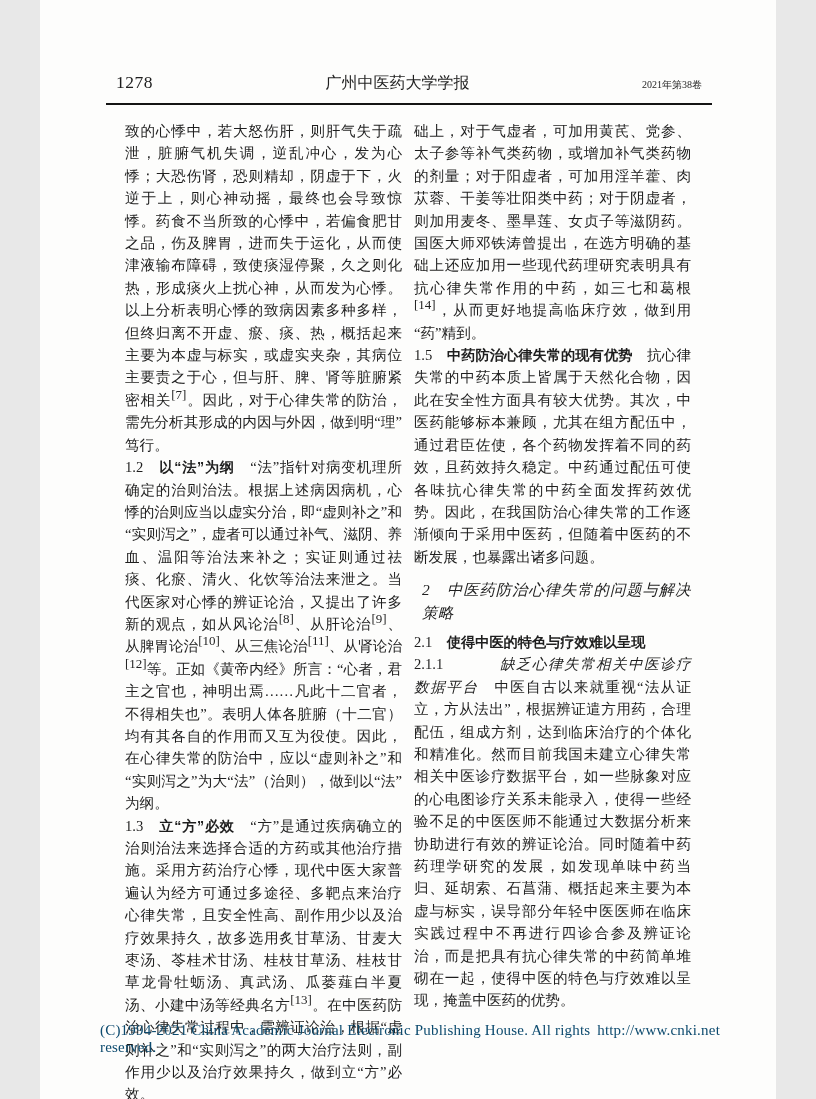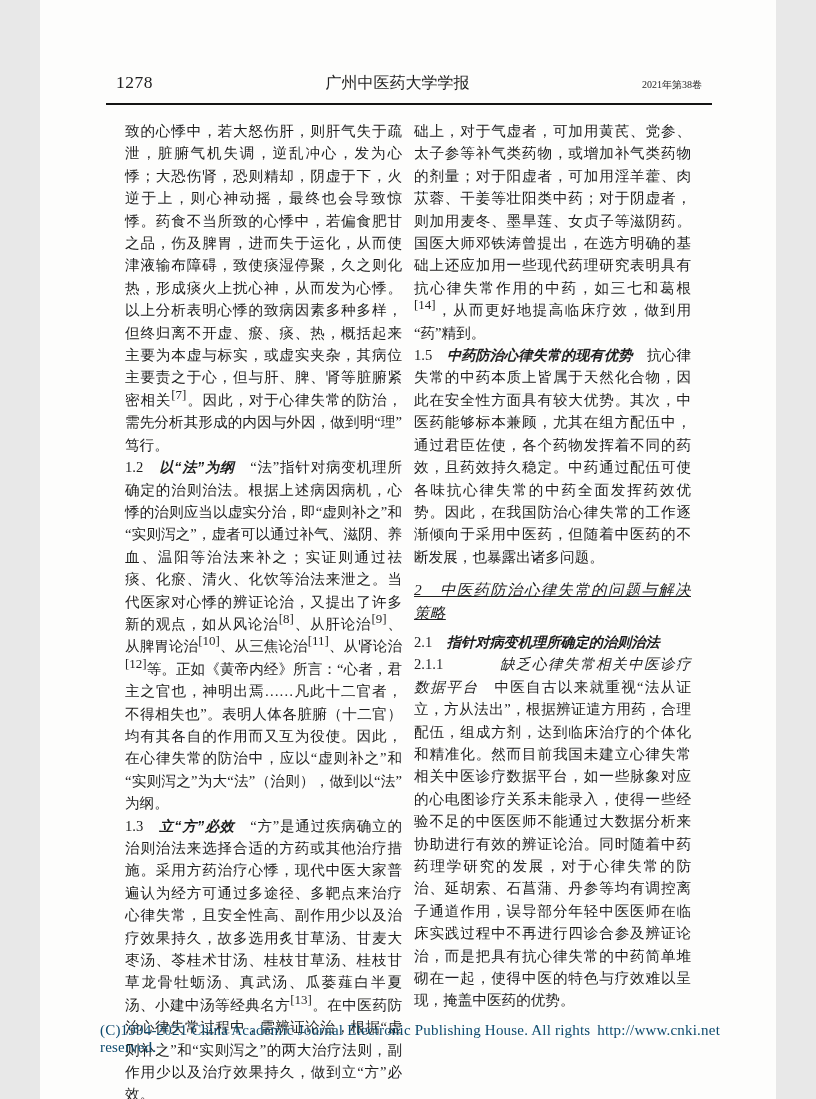--- a/index.html
+++ b/index.html
@@ -29,29 +29,27 @@
     width:310.5px;
     font-size:14.6px;
     line-height:22.4px;
     text-align:justify;
     text-justify:inter-ideograph;
   }
   .blk{margin:0;}
   .blk-sec1{
     font-style:italic;
     font-size:15.4px;
-    margin:11px 0 7px 0;
+    margin:11px 0 7px 8px;
     letter-spacing:.5px;
-    text-decoration:underline;
   }
   .r-h{
     font-family:"Liberation Sans","DejaVu Sans",sans-serif;
     font-weight:bold;
     font-size:14.2px;
-    font-style:italic;
   }
   .r-kai{font-style:italic;letter-spacing:.3px;margin-left:40px;}
   sup.r-sup{
     font-size:13px;
     line-height:0;
     vertical-align:super;
   }
   .footer{
     position:absolute;
     left:60px;right:56px;top:1022px;
@@ -77,22 +75,22 @@
   <div class="columns">
     <div class="col">
         <div class="blk blk-p"><span class="r-n">致的心悸中，若大怒伤肝，则肝气失于疏泄，脏腑气机失调，逆乱冲心，发为心悸；大恐伤肾，恐则精却，阴虚于下，火逆于上，则心神动摇，最终也会导致惊悸。药食不当所致的心悸中，若偏食肥甘之品，伤及脾胃，进而失于运化，从而使津液输布障碍，致使痰湿停聚，久之则化热，形成痰火上扰心神，从而发为心悸。以上分析表明心悸的致病因素多种多样，但终归离不开虚、瘀、痰、热，概括起来主要为本虚与标实，或虚实夹杂，其病位主要责之于心，但与肝、脾、肾等脏腑紧密相关</span><sup class="r-sup">[7]</sup><span class="r-n">。因此，对于心律失常的防治，需先分析其形成的内因与外因，做到明“理”笃行。</span></div>
         <div class="blk blk-p"><span class="r-n">1.2　</span><span class="r-h">以“法”为纲</span><span class="r-n">　“法”指针对病变机理所确定的治则治法。根据上述病因病机，心悸的治则应当以虚实分治，即“虚则补之”和“实则泻之”，虚者可以通过补气、滋阴、养血、温阳等治法来补之；实证则通过祛痰、化瘀、清火、化饮等治法来泄之。当代医家对心悸的辨证论治，又提出了许多新的观点，如从风论治</span><sup class="r-sup">[8]</sup><span class="r-n">、从肝论治</span><sup class="r-sup">[9]</sup><span class="r-n">、从脾胃论治</span><sup class="r-sup">[10]</sup><span class="r-n">、从三焦论治</span><sup class="r-sup">[11]</sup><span class="r-n">、从肾论治</span><sup class="r-sup">[12]</sup><span class="r-n">等。正如《黄帝内经》所言：“心者，君主之官也，神明出焉……凡此十二官者，不得相失也”。表明人体各脏腑（十二官）均有其各自的作用而又互为役使。因此，在心律失常的防治中，应以“虚则补之”和“实则泻之”为大“法”（治则），做到以“法”为纲。</span></div>
         <div class="blk blk-p"><span class="r-n">1.3　</span><span class="r-h">立“方”必效</span><span class="r-n">　“方”是通过疾病确立的治则治法来选择合适的方药或其他治疗措施。采用方药治疗心悸，现代中医大家普遍认为经方可通过多途径、多靶点来治疗心律失常，且安全性高、副作用少以及治疗效果持久，故多选用炙甘草汤、甘麦大枣汤、苓桂术甘汤、桂枝甘草汤、桂枝甘草龙骨牡蛎汤、真武汤、瓜蒌薤白半夏汤、小建中汤等经典名方</span><sup class="r-sup">[13]</sup><span class="r-n">。在中医药防治心律失常过程中，需辨证论治，根据“虚则补之”和“实则泻之”的两大治疗法则，副作用少以及治疗效果持久，做到立“方”必效。</span></div>
       </div>
     <div class="col">
         <div class="blk blk-p"><span class="r-n">础上，对于气虚者，可加用黄芪、党参、太子参等补气类药物，或增加补气类药物的剂量；对于阳虚者，可加用淫羊藿、肉苁蓉、干姜等壮阳类中药；对于阴虚者，则加用麦冬、墨旱莲、女贞子等滋阴药。国医大师邓铁涛曾提出，在选方明确的基础上还应加用一些现代药理研究表明具有抗心律失常作用的中药，如三七和葛根</span><sup class="r-sup">[14]</sup><span class="r-n">，从而更好地提高临床疗效，做到用“药”精到。</span></div>
         <div class="blk blk-p"><span class="r-n">1.5　</span><span class="r-h">中药防治心律失常的现有优势</span><span class="r-n">　抗心律失常的中药本质上皆属于天然化合物，因此在安全性方面具有较大优势。其次，中医药能够标本兼顾，尤其在组方配伍中，通过君臣佐使，各个药物发挥着不同的药效，且药效持久稳定。中药通过配伍可使各味抗心律失常的中药全面发挥药效优势。因此，在我国防治心律失常的工作逐渐倾向于采用中医药，但随着中医药的不断发展，也暴露出诸多问题。</span></div>
         <div class="blk blk-sec1"><span class="r-n">2　中医药防治心律失常的问题与解决策略</span></div>
-        <div class="blk blk-p"><span class="r-n">2.1　</span><span class="r-h">指针对病变机理所确定的治则治法</span></div>
-        <div class="blk blk-p"><span class="r-n">2.1.1　</span><span class="r-kai">缺乏心律失常相关中医诊疗数据平台</span><span class="r-n">　中医自古以来就重视“法从证立，方从法出”，根据辨证遣方用药，合理配伍，组成方剂，达到临床治疗的个体化和精准化。然而目前我国未建立心律失常相关中医诊疗数据平台，如一些脉象对应的心电图诊疗关系未能录入，使得一些经验不足的中医医师不能通过大数据分析来协助进行有效的辨证论治。同时随着中药药理学研究的发展，对于心律失常的防治、延胡索、石菖蒲、丹参等均有调控离子通道作用，误导部分年轻中医医师在临床实践过程中不再进行四诊合参及辨证论治，而是把具有抗心律失常的中药简单堆砌在一起，使得中医的特色与疗效难以呈现，掩盖中医药的优势。</span></div>
+        <div class="blk blk-p"><span class="r-n">2.1　</span><span class="r-h">使得中医的特色与疗效难以呈现</span></div>
+        <div class="blk blk-p"><span class="r-n">2.1.1　</span><span class="r-kai">缺乏心律失常相关中医诊疗数据平台</span><span class="r-n">　中医自古以来就重视“法从证立，方从法出”，根据辨证遣方用药，合理配伍，组成方剂，达到临床治疗的个体化和精准化。然而目前我国未建立心律失常相关中医诊疗数据平台，如一些脉象对应的心电图诊疗关系未能录入，使得一些经验不足的中医医师不能通过大数据分析来协助进行有效的辨证论治。同时随着中药药理学研究的发展，如发现单味中药当归、延胡索、石菖蒲、概括起来主要为本虚与标实，误导部分年轻中医医师在临床实践过程中不再进行四诊合参及辨证论治，而是把具有抗心律失常的中药简单堆砌在一起，使得中医的特色与疗效难以呈现，掩盖中医药的优势。</span></div>
       </div>
   </div>
 
   <div class="footer">
     <span>(C)1994-2021 China Academic Journal Electronic Publishing House. All rights reserved.</span>
     <span>http://www.cnki.net</span>
   </div>
 
 </div>
 

